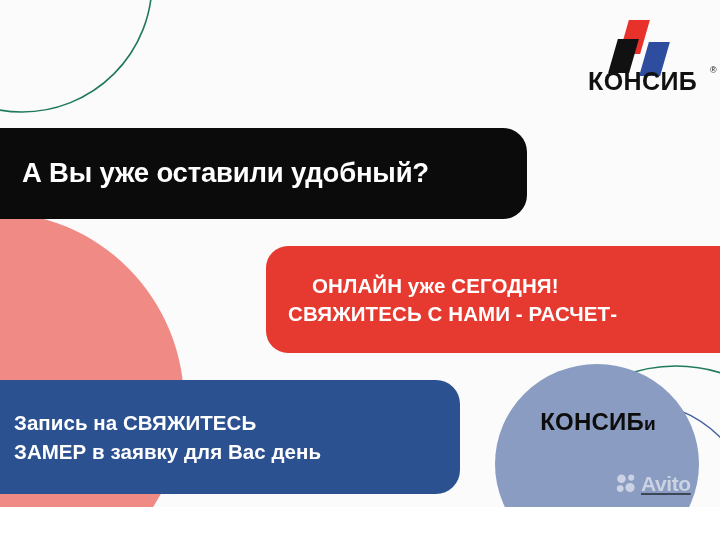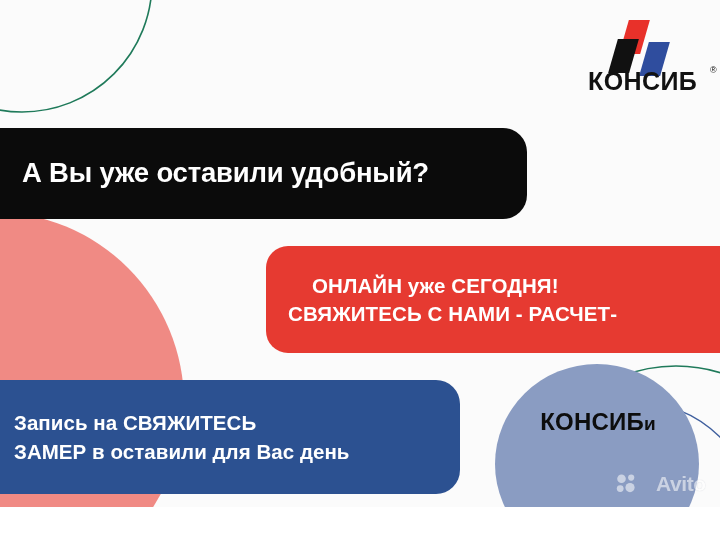--- a/index.html
+++ b/index.html
@@ -176,22 +176,23 @@
     font-weight: 400;
   }
 
   
   .watermark {
     position: absolute;
     left: 616px;
     top: 473px;
     display: flex;
     align-items: center;
-    gap: 20px;
+    gap: 5px;
     opacity: 0.55;
+    text-decoration: underline;
   }
   .wm-dots { display: block; }
   .wm-word {
     color: #ffffff;
     font-size: 21px;
     font-weight: 700;
     letter-spacing: -0.4px;
     line-height: 1;
     text-shadow: 0 0 1px rgba(120,130,150,0.65);
   }
@@ -226,21 +227,21 @@
     <span class="banner-text">А Вы уже оставили удобный?</span>
   </div>
 
   <div class="banner banner-red">
     <span class="banner-line line2">ОНЛАЙН уже СЕГОДНЯ!</span>
     <span class="banner-line line1">СВЯЖИТЕСЬ С НАМИ - РАСЧЕТ-</span>
   </div>
 
   <div class="banner banner-blue">
     <span class="banner-line">Запись на СВЯЖИТЕСЬ</span>
-    <span class="banner-line">ЗАМЕР в оставили для Вас день</span>
+    <span class="banner-line">ЗАМЕР в заявку для Вас день</span>
   </div>
 
   <div class="cta-text">
     <div>
       <span>КОНСИБ</span><span class="lowercase-i">и</span>
     </div>
   </div>
 
   <div class="watermark">
     <svg class="wm-dots" width="20" height="19" viewBox="0 0 20 19">

